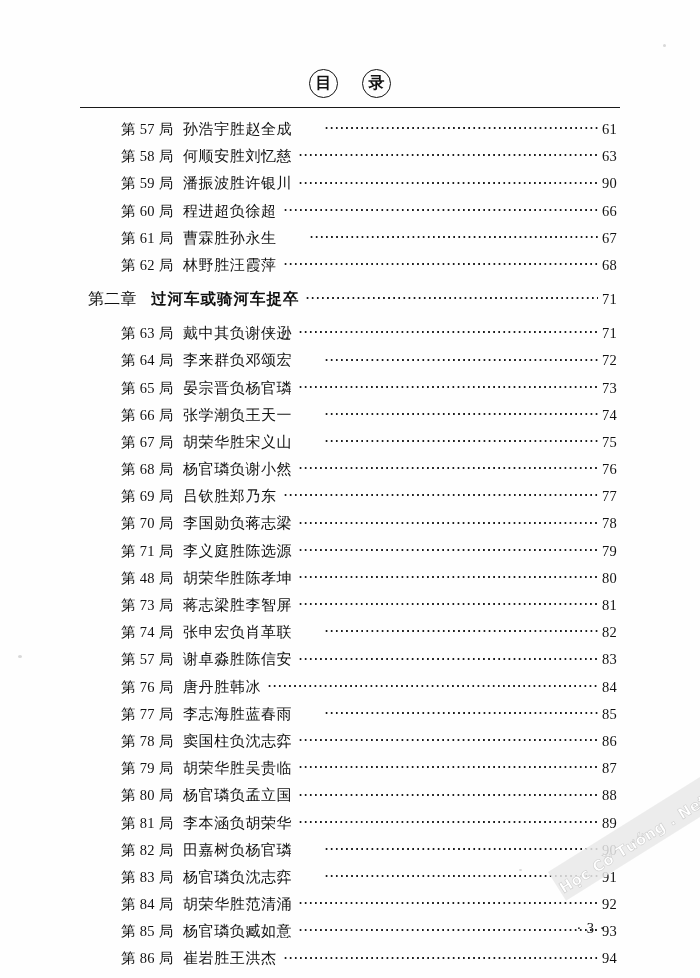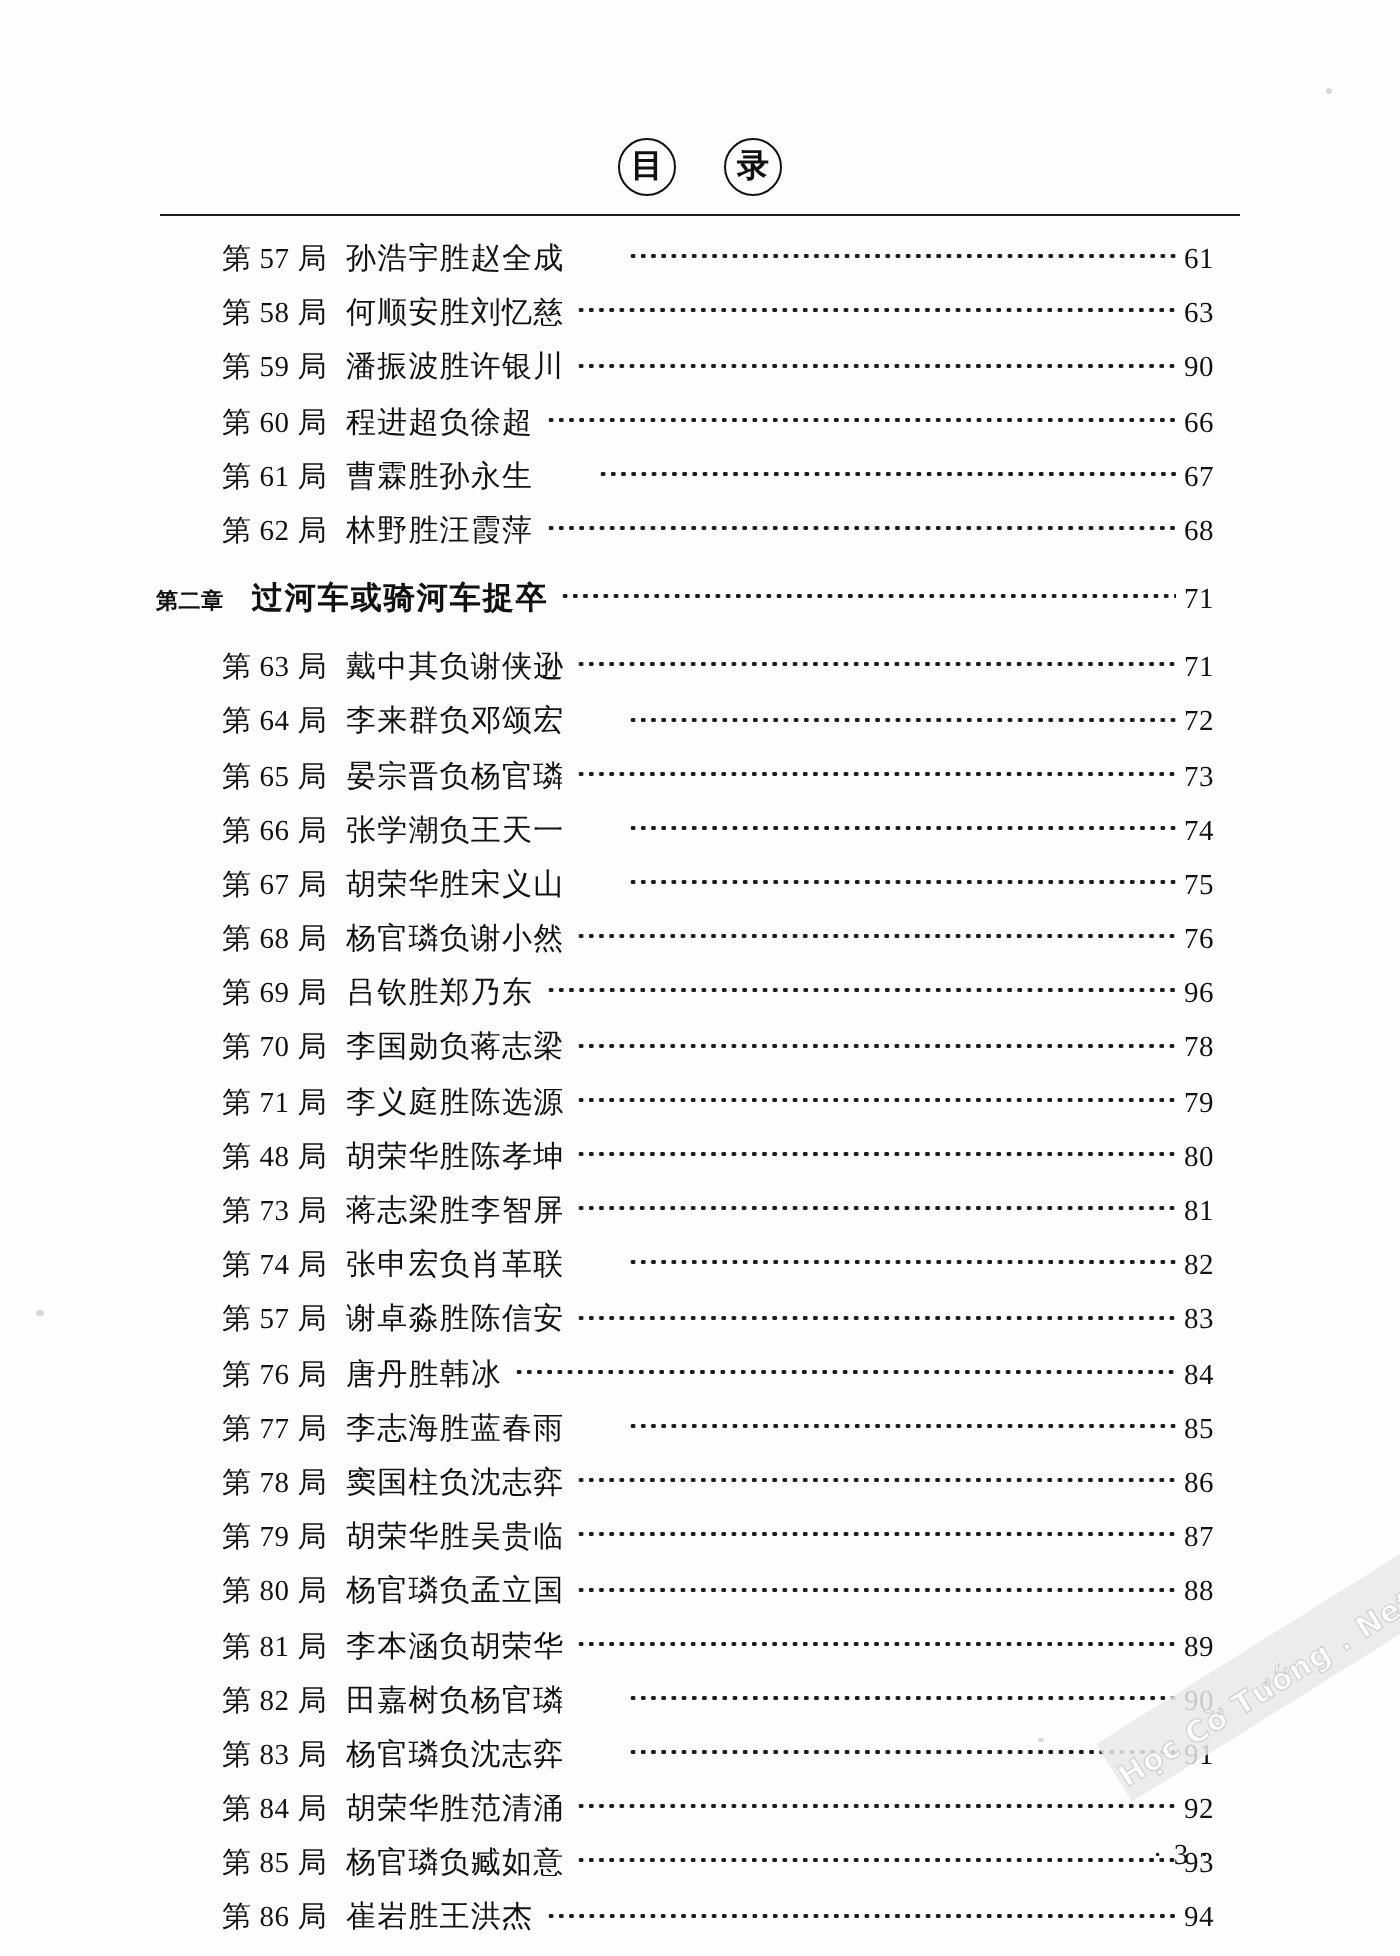--- a/index.html
+++ b/index.html
@@ -54,21 +54,21 @@
     left: 80px;
     top: 107px;
     width: 540px;
     height: 1.3px;
     background: #1a1a1a;
   }
 
   
   .toc {
     position: absolute;
-    left: 78px;
+    left: 88px;
     top: 118px;
     width: 540px;
   }
 
   .row {
     display: flex;
     align-items: baseline;
     height: 27.2px;
     white-space: nowrap;
   }
@@ -84,22 +84,22 @@
     letter-spacing: 0.3px;
   }
   .row.entry .num {
     width: 62px;
     padding-left: 33px;
     box-sizing: content-box;
   }
   .row.chapter .num {
     width: auto;
     padding-left: 0;
-    font-weight: 700;
-    font-size: 11px;
+    font-weight: 400;
+    font-size: 16px;
     padding-right: 14px;
   }
 
   .title {
     flex: 0 0 auto;
     font-size: 15px;
     letter-spacing: 0.6px;
     font-family: "DejaVu Serif", "Liberation Serif", serif;
   }
   .row.chapter .title {
@@ -270,21 +270,21 @@
       <div class="row entry">
         <span class="num">第 68 局</span>
         <span class="title">杨官璘负谢小然</span>
         <span class="leader"></span>
         <span class="pg">76</span>
       </div>
       <div class="row entry">
         <span class="num">第 69 局</span>
         <span class="title">吕钦胜郑乃东</span>
         <span class="leader"></span>
-        <span class="pg">96</span>
+        <span class="pg">77</span>
       </div>
       <div class="row entry">
         <span class="num">第 70 局</span>
         <span class="title">李国勋负蒋志梁</span>
         <span class="leader"></span>
         <span class="pg">78</span>
       </div>
       <div class="row entry">
         <span class="num">第 71 局</span>
         <span class="title">李义庭胜陈选源</span>

